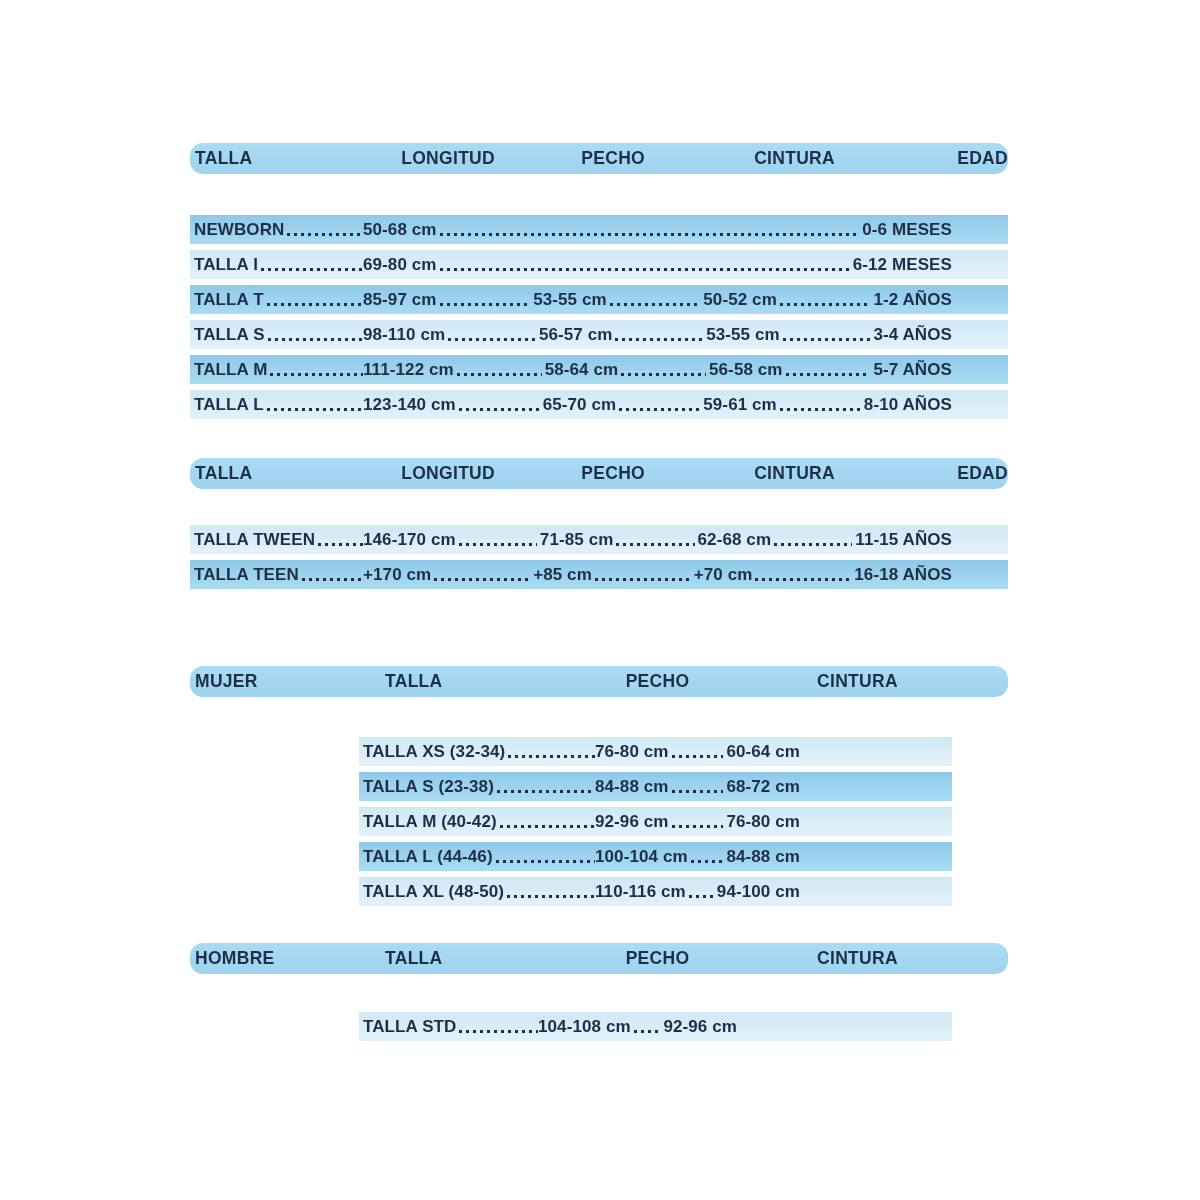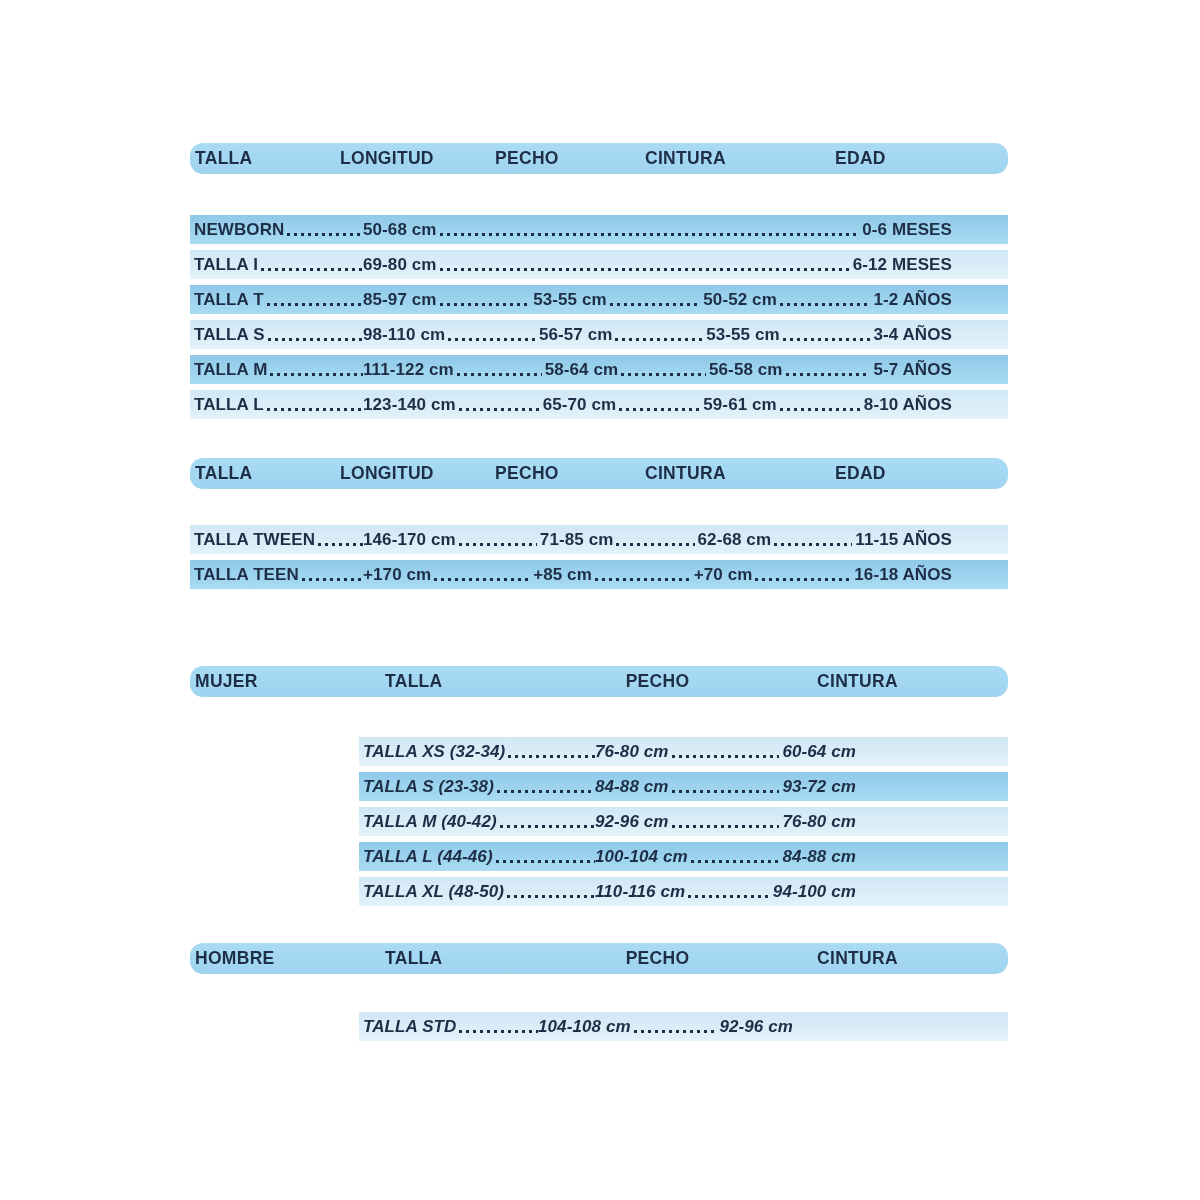--- a/index.html
+++ b/index.html
@@ -19,36 +19,36 @@
     background:linear-gradient(180deg,var(--hdr-top),var(--hdr-bot));
     border-radius:13px;
   }
   .hdr-kids{grid-template-columns:150px 155px 150px 190px 173px;}
   .hdr-mh  {grid-template-columns:180px 150px 215px 155px 1fr;gap:15px;}
   .hcell{
     font-weight:700;font-size:17.5px;letter-spacing:.3px;
     color:var(--ink);white-space:nowrap;
   }
   .hdr-kids .hcell.c0{text-align:left;padding-left:5px;}
-  .hdr-kids .hcell{text-align:left;}
+  .hdr-kids .hcell{text-align:right;}
   .hdr-mh .hcell.c0{text-align:left;padding-left:5px;}
   .hdr-mh .hcell.c1{text-align:left;}
   .hdr-mh .hcell.c2,.hdr-mh .hcell.c3{text-align:center;}
 
   
   .rows{display:block;}
   .row{
     height:29px;margin-bottom:6px;
     display:flex;align-items:center;
   }
   .row.dark {background:linear-gradient(180deg,var(--rowd-top) 0%,var(--rowd-bot) 100%);}
   .row.light{background:linear-gradient(180deg,var(--rowl-top) 0%,var(--rowl-bot) 100%);}
 
   .sec-kids .rows,.sec-teens .rows{width:818px;}
-  .sec-mujer .rows,.sec-hombre .rows{width:649px;font-style:italic;}
+  .sec-mujer .rows,.sec-hombre .rows{width:593px;}
 
   .labelbox{display:flex;align-items:center;height:100%;padding-left:4px;box-sizing:border-box;}
   .sec-kids  .labelbox,.sec-teens .labelbox{flex:0 0 173px;justify-content:flex-end;}
   .sec-mujer .labelbox{flex:0 0 236px;}
   .sec-hombre .labelbox{flex:0 0 179px;}
 
   .endspacer{flex:0 0 56px;}
   .sec-mujer  .endspacer{flex:0 0 152px;}
   .sec-hombre .endspacer{flex:0 0 215px;}
 
@@ -222,21 +222,21 @@
         <span class="txt">60-64 cm</span>
         <span class="endspacer"></span>
       </div>
       <div class="row dark">
         <div class="labelbox">
           <span class="txt">TALLA S (23-38)</span>
           <span class="leader"></span>
         </div>
         <span class="txt">84-88 cm</span>
         <span class="leader"></span>
-        <span class="txt">93-72 cm</span>
+        <span class="txt">68-72 cm</span>
         <span class="endspacer"></span>
       </div>
       <div class="row light">
         <div class="labelbox">
           <span class="txt">TALLA M (40-42)</span>
           <span class="leader"></span>
         </div>
         <span class="txt">92-96 cm</span>
         <span class="leader"></span>
         <span class="txt">76-80 cm</span>

